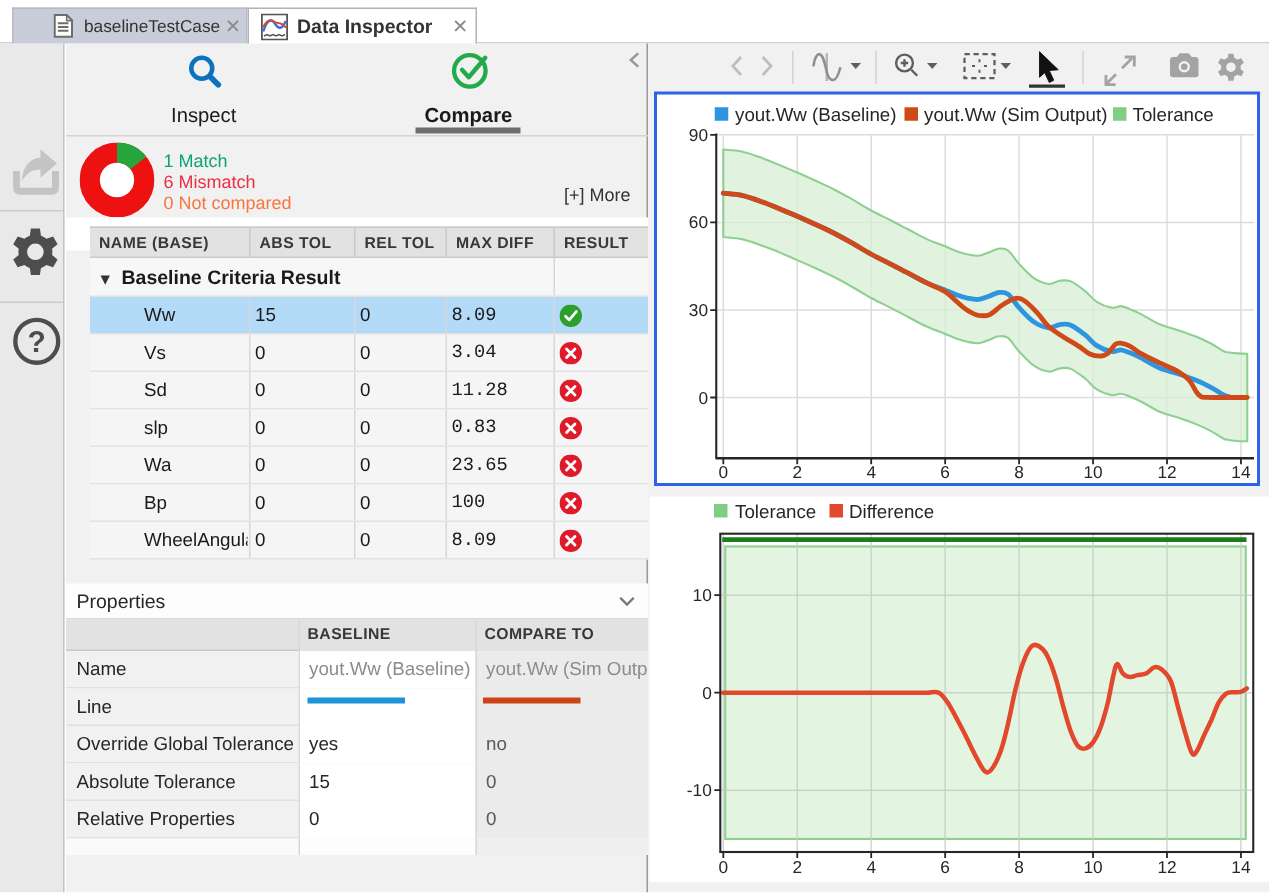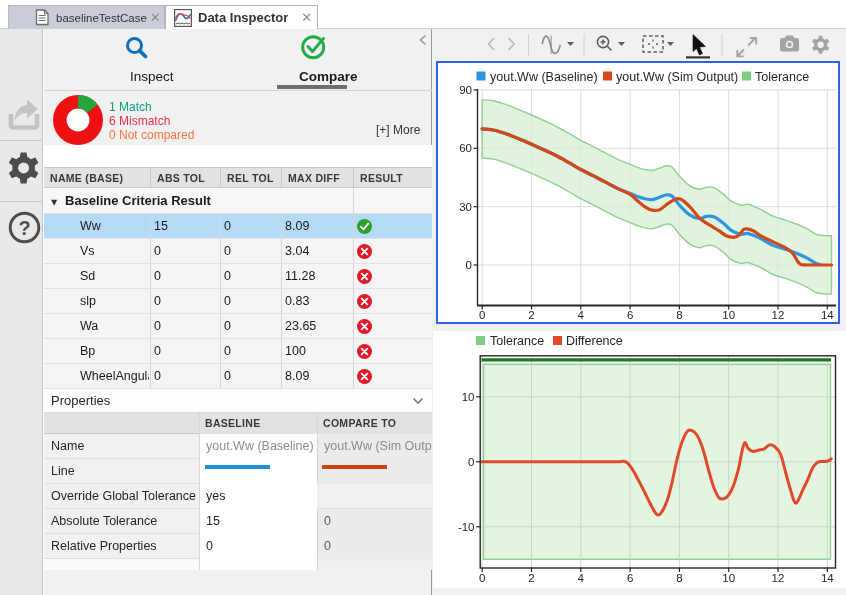--- a/index.html
+++ b/index.html
@@ -11,36 +11,36 @@
   .tab { position:absolute; top:5px; height:24px; display:flex; align-items:center; font-size:13px; color:#333; }
   #tab1 { left:8px; width:157px; font-size:11.5px; background:#c9cdd9; border:1px solid #b7bac6; border-bottom:none; }
   #tab2 { left:165px; width:153px; background:#fff; border:1px solid #b3b3b3; border-bottom:1px solid #fff; height:25px; font-weight:bold; }
   .tabx { color:#8a8a8a; font-size:13px; font-weight:normal; }
   
   #sidebar { left:0; top:29px; width:43px; height:566px; background:#e9e9e9; border-right:1px solid #c3c3c3; }
   .sep { position:absolute; left:0; width:42px; height:1px; background:#cccccc; }
   
   #panel { left:44px; top:29px; width:388px; height:566px; background:#f1f1f1; border-right:1px solid #999; }
   #modehdr { left:0; top:0; width:388px; height:62px; border-bottom:1px solid #d4d4d4; }
-  .modelbl { position:absolute; top:40px; font-size:13.5px; color:#1a1a1a;margin-left:16px; }
+  .modelbl { position:absolute; top:40px; font-size:13.5px; color:#1a1a1a; }
   #cmp-underline { position:absolute; left:233px; top:56px; width:70px; height:4px; background:#6e6e6e; }
   #summary { left:0; top:63px; width:388px; height:53px;text-align:center; }
   .sline { position:absolute; left:65px; font-size:12px; }
   #more { position:absolute; left:332px; top:31px; font-size:12px; color:#333; }
   #filterrow { left:0; top:116px; width:388px; height:22px; background:#fff; }
   
-  #grid { left:0; top:138px; width:388px; }
+  #grid { left:0; top:122px; width:388px;padding-left:16px; }
   .hrow { position:relative; height:21px; background:#e2e2e2; border-top:1px solid #c9c9c9; border-bottom:1px solid #c9c9c9; }
   .hcell { position:absolute; top:4px; font-size:10.5px; font-weight:bold; color:#383838; letter-spacing:0.3px; }
   .grow { position:relative; height:25px; background:#f5f5f5; border-bottom:1px solid #e2e2e2; font-size:12.5px; color:#1a1a1a; }
   .grow.sel { background:#b3dbf7; }
   .c0 { position:absolute; left:36px; top:5px; width:69px; overflow:hidden; white-space:nowrap; }
   .c1 { position:absolute; left:110px; top:5px; }
   .c2 { position:absolute; left:180px; top:5px; }
-  .c3 { position:absolute; left:241px; top:5px; }
+  .c3 { position:absolute; left:241px; top:5px;font-family:Liberation Mono, monospace; }
   .vline { position:absolute; top:0; bottom:0; width:1px; background:#d7d7d7; }
   .icn { position:absolute; left:313px; top:5px; }
   
   #props { left:0; top:360px; width:388px; }
   #ptitle { position:relative; height:24px; background:#fdfdfd; border-bottom:1px solid #d9d9d9; }
   .phead { position:relative; height:21px; background:#e2e2e2; border-bottom:1px solid #c9c9c9; }
   .prow { position:relative; height:25px; font-size:12.5px; color:#262626; border-bottom:1px solid #e0e0e0; background:#f1f1f1; }
   .pcol1 { position:absolute; left:155px; top:0; width:118px; height:25px; background:#fff; border-left:1px solid #d7d7d7; }
   .pcol2 { position:absolute; left:273px; top:0; width:115px; height:25px; background:#ebebeb; border-left:1px solid #d7d7d7; }
   .plbl { position:absolute; left:7px; top:5px; }
@@ -266,20 +266,23 @@
         </div>
         <div class="pcol2" style="overflow:hidden">
           <div style="position:absolute;left:4px;top:6px;width:65px;height:4px;background:#cc4414"></div>
           <span class="pv" style="left:6px"></span>
         </div>
         <span class="plbl">Line</span>
       </div>
     <div class="prow">
         <div class="pcol1">
           <span class="pv" style="left:6px">yes</span>
+        </div>
+        <div class="pcol2" style="overflow:hidden">
+          <span class="pv" style="left:6px"><span style="color:#595959">no</span></span>
         </div>
         <span class="plbl">Override Global Tolerance</span>
       </div>
     <div class="prow">
         <div class="pcol1">
           <span class="pv" style="left:6px">15</span>
         </div>
         <div class="pcol2" style="overflow:hidden">
           <span class="pv" style="left:6px"><span style="color:#595959">0</span></span>
         </div>

